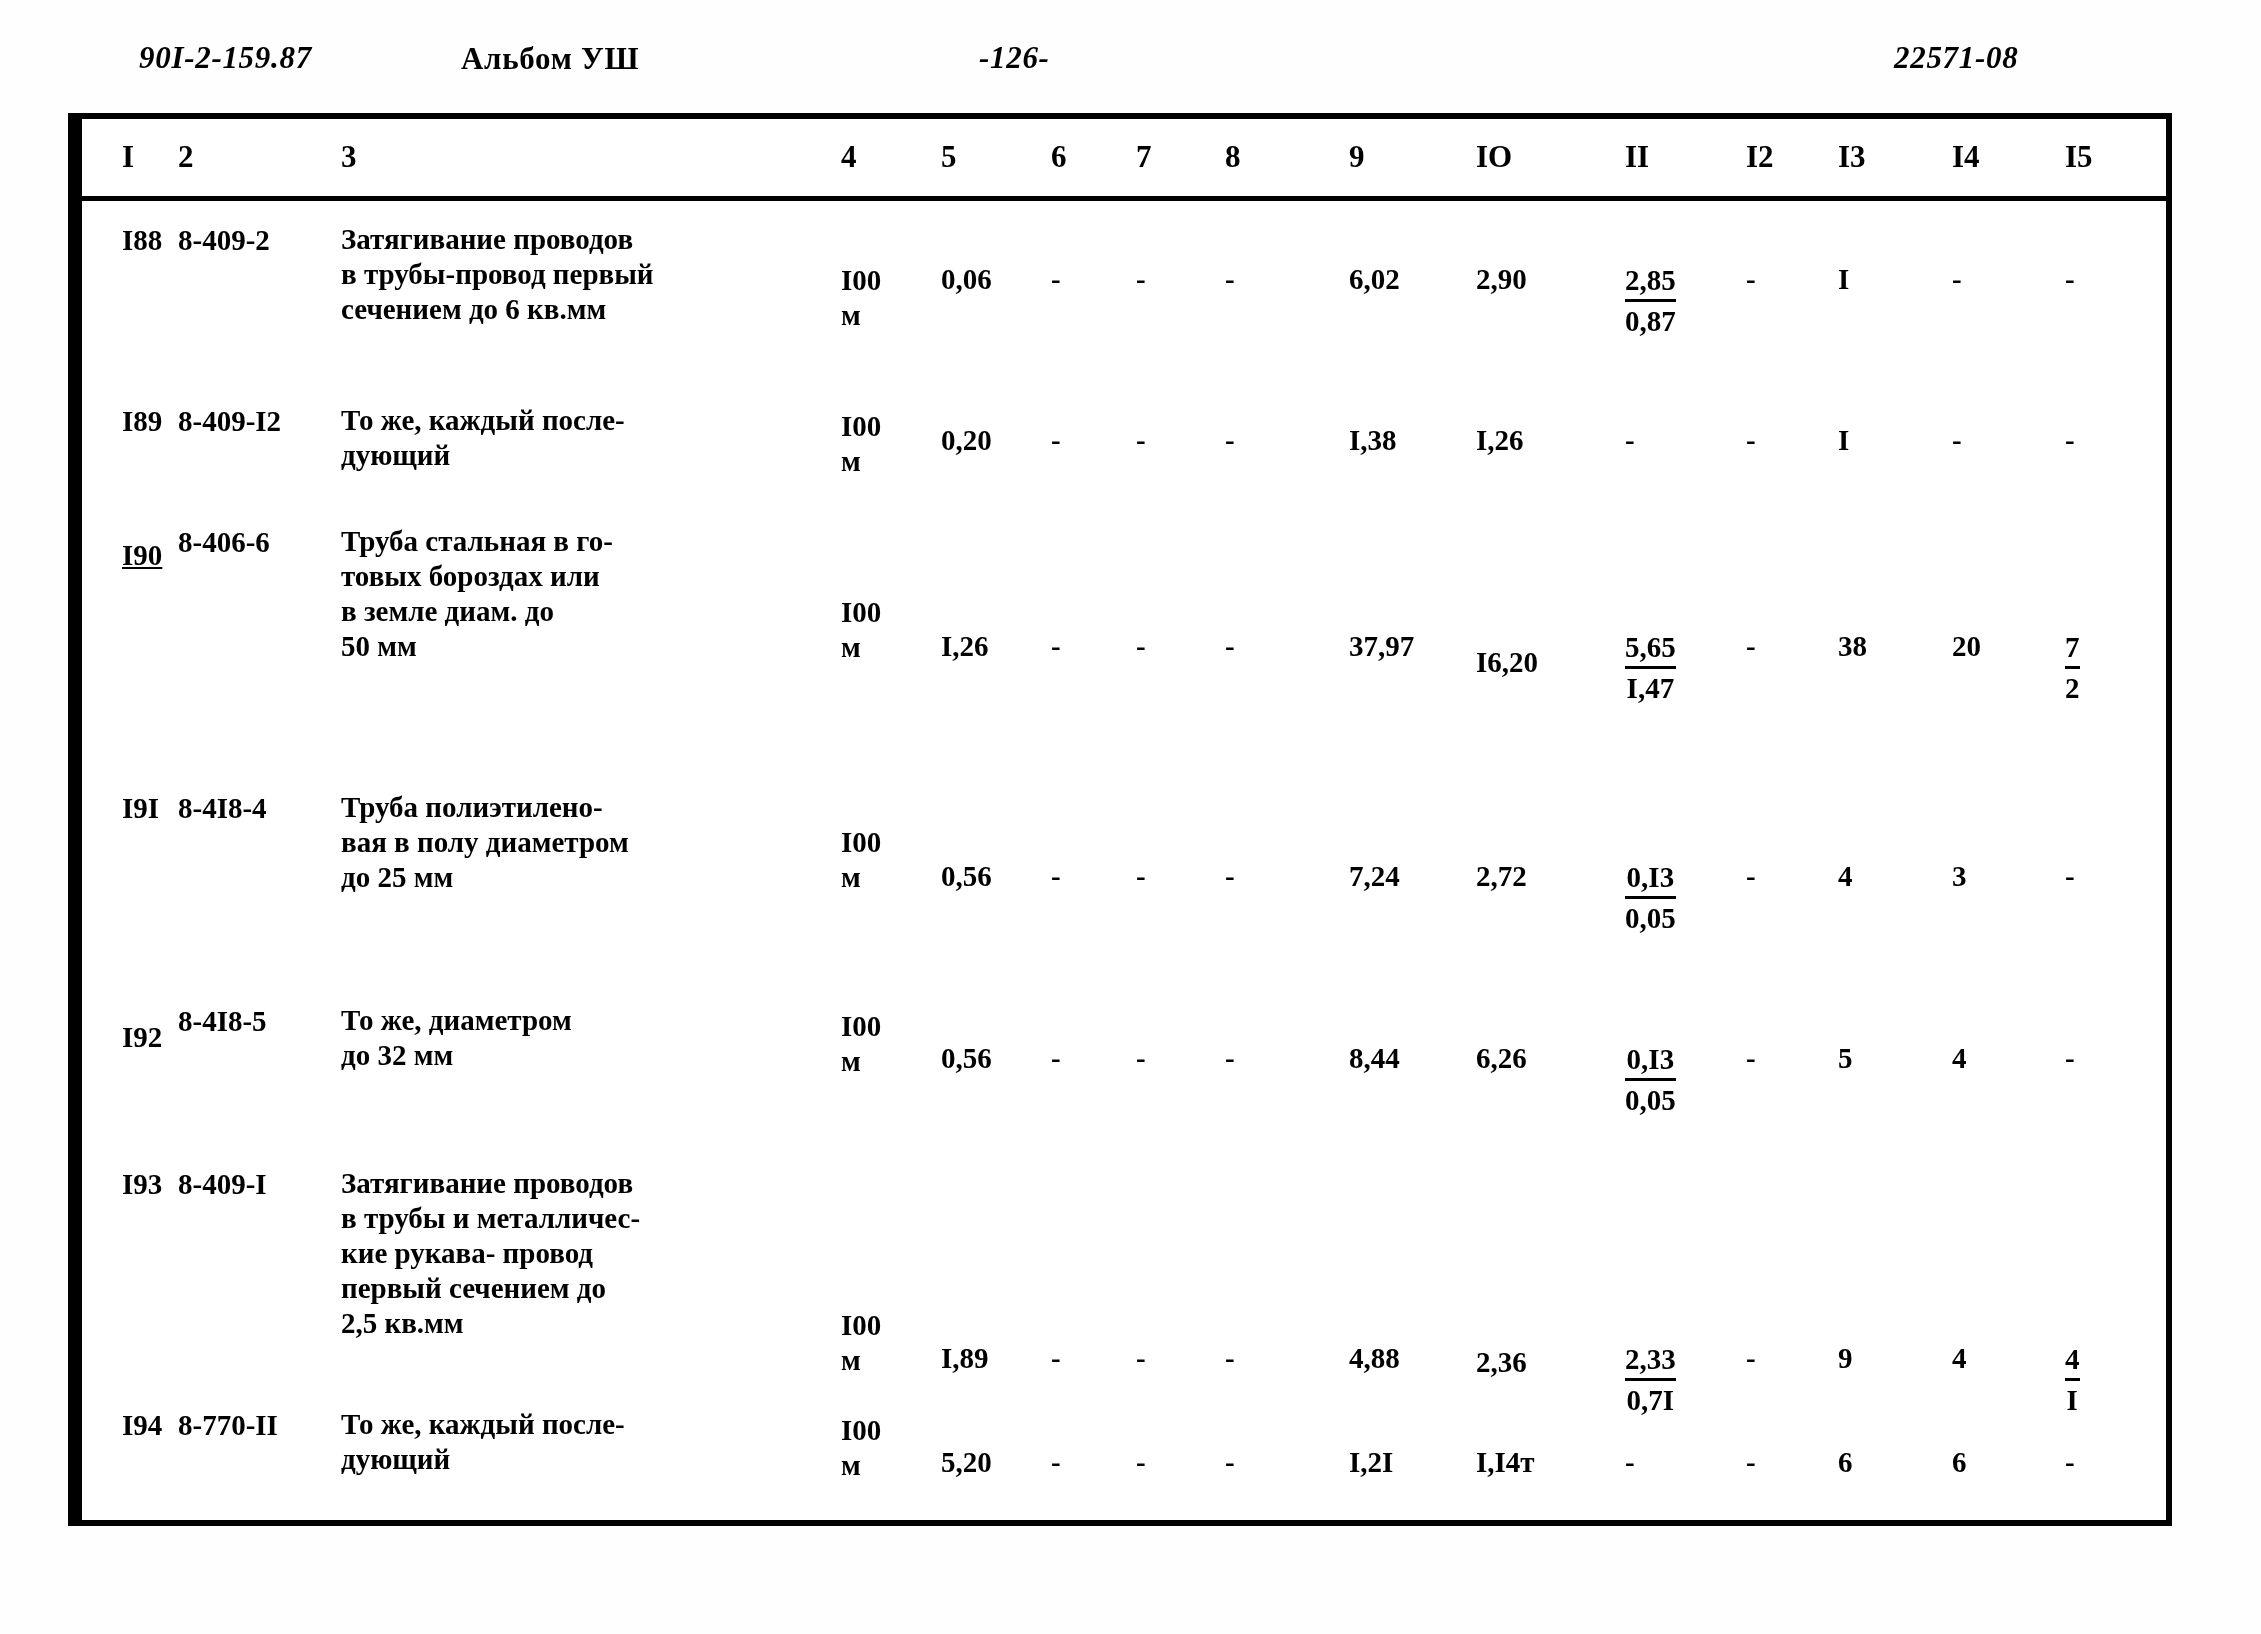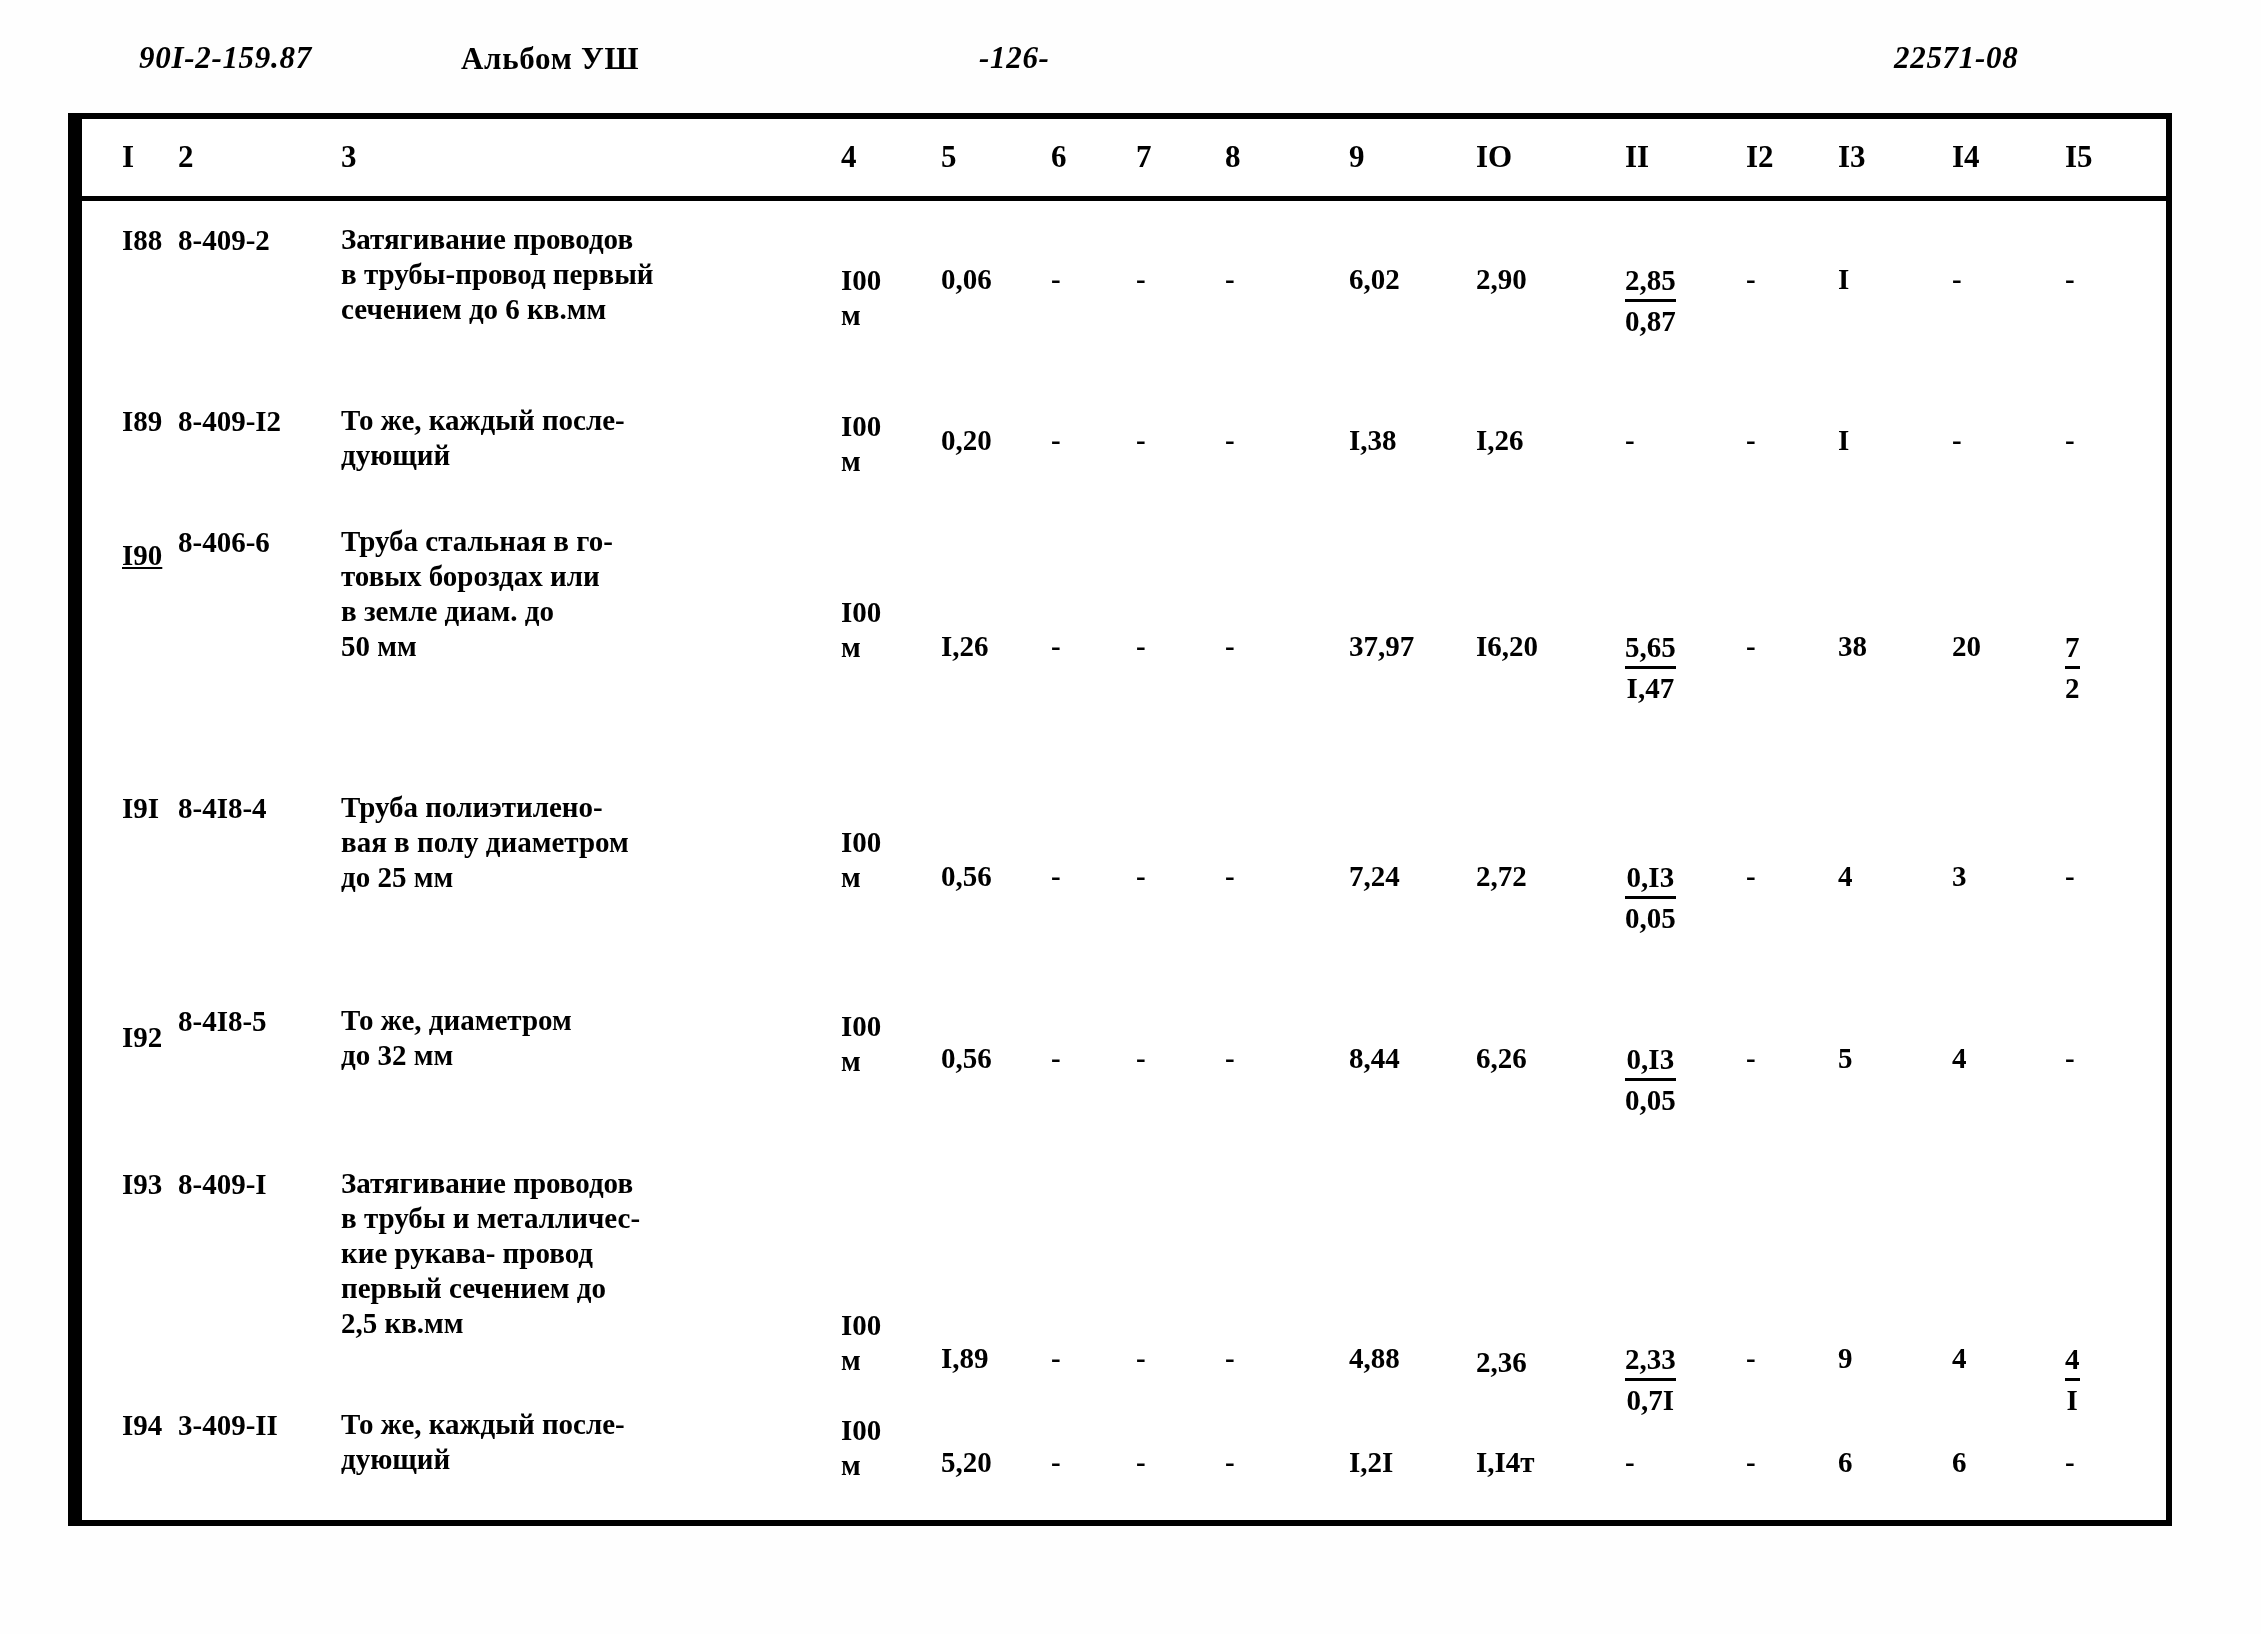--- a/index.html
+++ b/index.html
@@ -263,21 +263,21 @@
 товых бороздах или
 в земле диам. до
 50 мм</span>
           <span class="unit c4" style="top: 71px;">I00
 м</span>
           <span class="num c5" style="top: 106px;">I,26</span>
           <span class="num c6" style="top: 106px;">-</span>
           <span class="num c7" style="top: 106px;">-</span>
           <span class="num c8" style="top: 106px;">-</span>
           <span class="num c9" style="top: 106px;">37,97</span>
-          <span class="num c10" style="top: 106px;">I6,20</span>
+          <span class="num c10" style="top: 122px;">I6,20</span>
           <span class="frac c11" style="top: 106px;">
             <span class="top">5,65</span>
             <span class="bot">I,47</span>
           </span>
           <span class="num c12" style="top: 106px;">-</span>
           <span class="num c13" style="top: 106px;">38</span>
           <span class="num c14" style="top: 106px;">20</span>
           <span class="frac c15" style="top: 106px;">
             <span class="top">7</span>
             <span class="bot">2</span>
@@ -351,21 +351,21 @@
           <span class="num c12" style="top: 176px;">-</span>
           <span class="num c13" style="top: 176px;">9</span>
           <span class="num c14" style="top: 176px;">4</span>
           <span class="frac c15" style="top: 176px;">
             <span class="top">4</span>
             <span class="bot">I</span>
           </span>
         </div>
         <div class="row" style="top: 1206px;">
           <span class="cell c1" style="top: 0px;">I94</span>
-          <span class="cell c2" style="top: 0px;">3-409-II</span>
+          <span class="cell c2" style="top: 0px;">8-770-II</span>
           <span class="desc c3" style="top: 0px;">То же, каждый после-
 дующий</span>
           <span class="unit c4" style="top: 5.7px;">I00
 м</span>
           <span class="num c5" style="top: 39px;">5,20</span>
           <span class="num c6" style="top: 39px;">-</span>
           <span class="num c7" style="top: 39px;">-</span>
           <span class="num c8" style="top: 39px;">-</span>
           <span class="num c9" style="top: 39px;">I,2I</span>
           <span class="num c10" style="top: 39px;">I,I4т</span>

